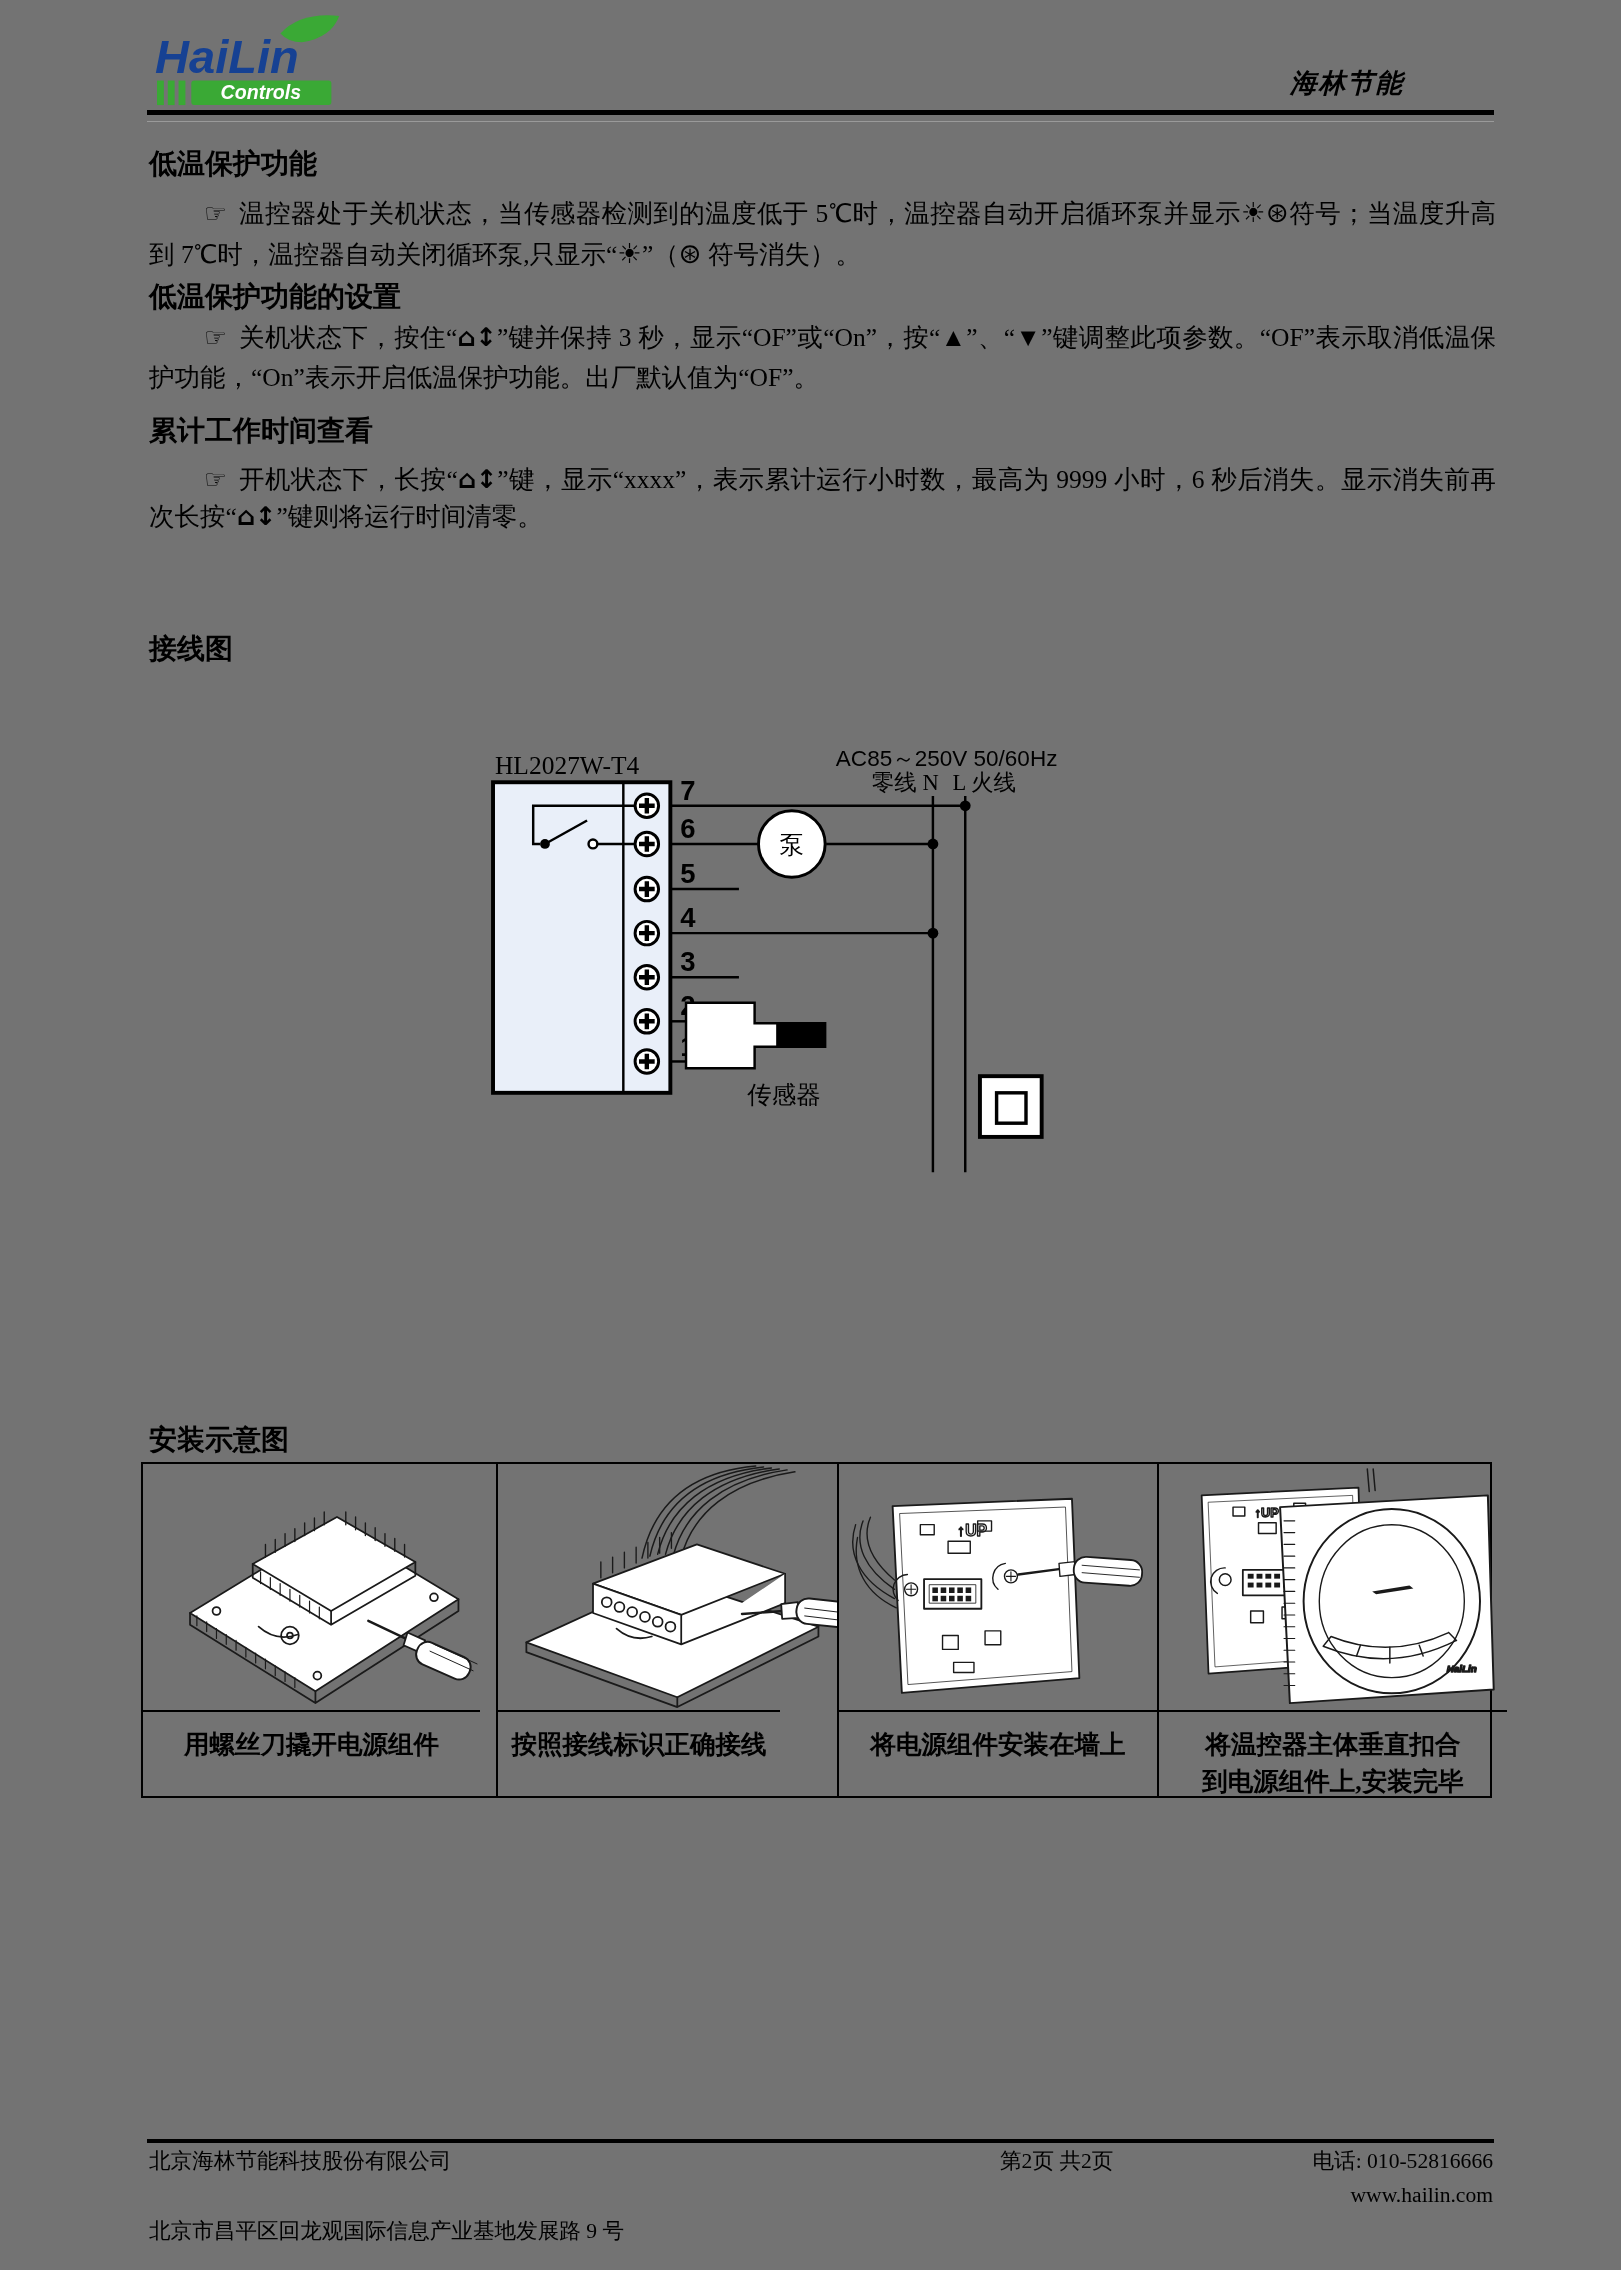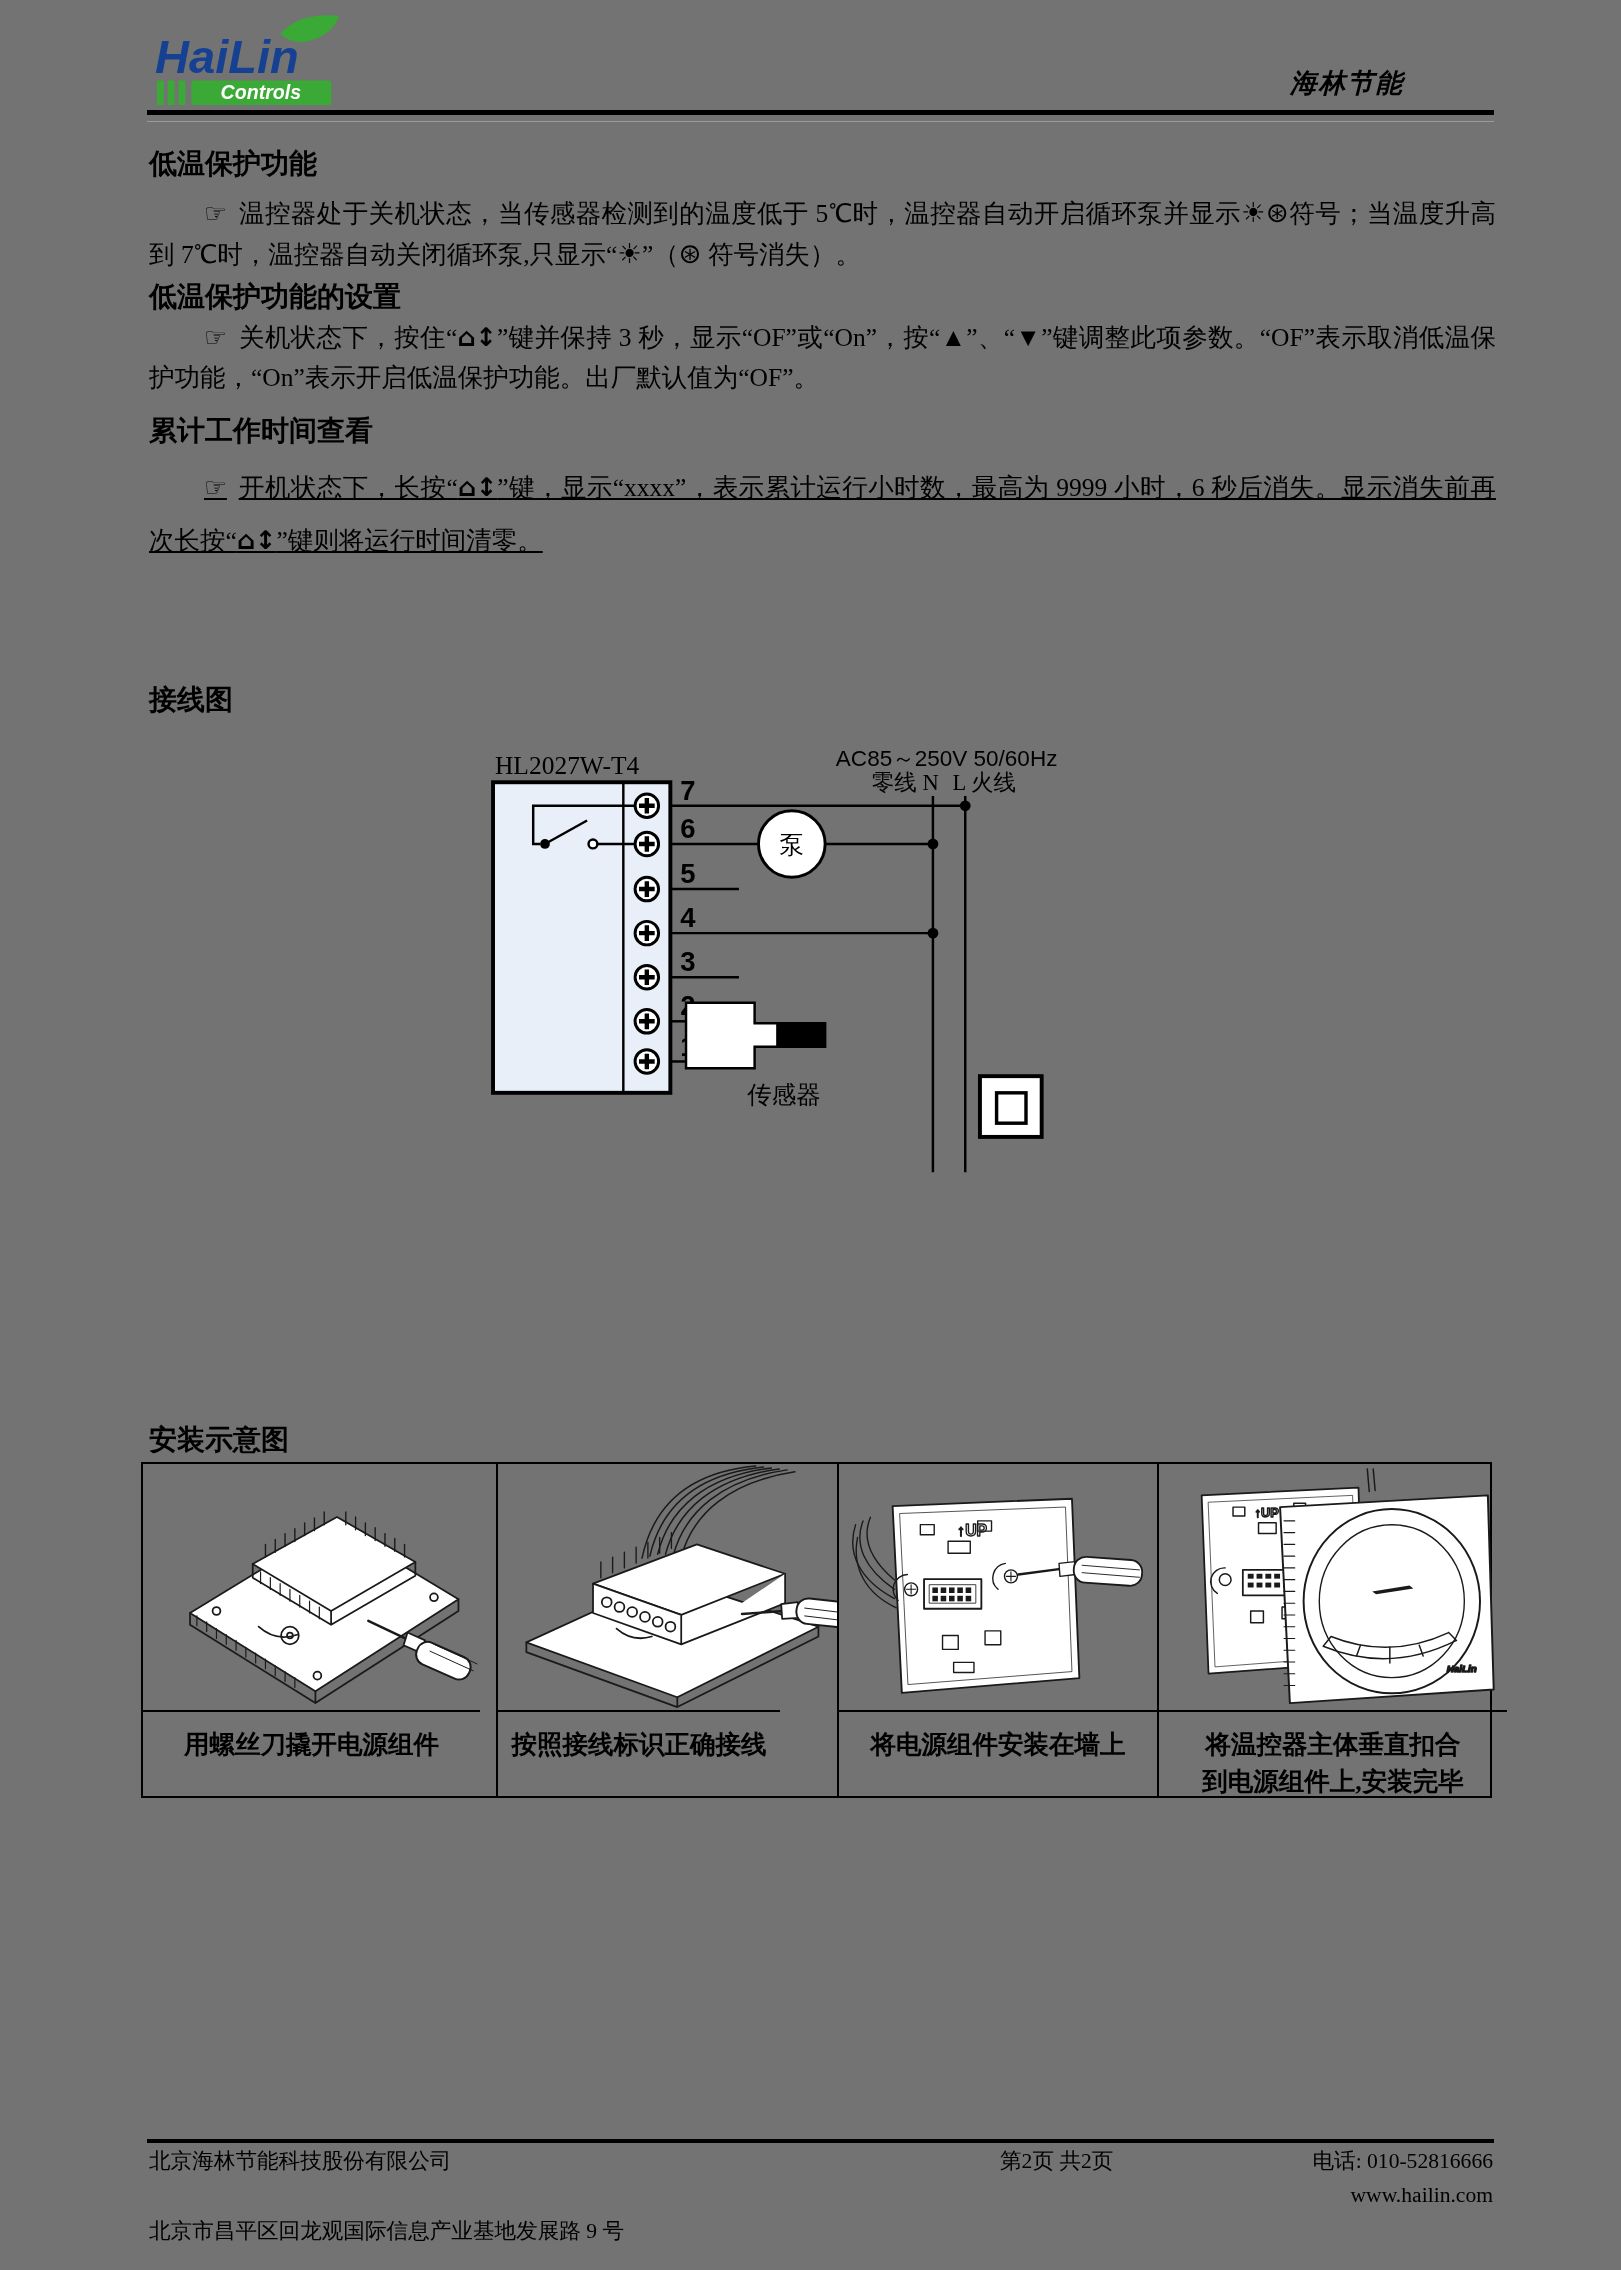--- a/index.html
+++ b/index.html
@@ -55,25 +55,25 @@
   </p>
 
   <h2 class="sec-heading" style="top:278px;">低温保护功能的设置</h2>
 
   <p class="para" style="top:317px;">
     <span class="hand">☞</span><span>关机状态下，按住“</span><span class="keyicon">⌂↕</span><span>”键并保持 3 秒，显示“OF”或“On”，按“▲”、“▼”键调整此项参数。“OF”表示取消低温保护功能，“On”表示开启低温保护功能。出厂默认值为“OF”。</span>
   </p>
 
   <h2 class="sec-heading" style="top:412px;">累计工作时间查看</h2>
 
-  <p class="para" style="top:461px;line-height:52px;text-decoration:underline;">
+  <p class="para" style="top:461px;line-height:36px;">
     <span class="hand">☞</span><span>开机状态下，长按“</span><span class="keyicon">⌂↕</span><span>”键，显示“xxxx”，表示累计运行小时数，最高为 9999 小时，6 秒后消失。显示消失前再次长按“</span><span class="keyicon">⌂↕</span><span>”键则将运行时间清零。</span>
   </p>
 
-  <h2 class="sec-heading" style="top:681px;">接线图</h2>
+  <h2 class="sec-heading" style="top:630px;">接线图</h2>
 
   <svg class="abs" style="left:446px;top:738px;" width="676" height="451" viewBox="455 753 690 460">
 
     <text x="505" y="790" font-size="26" class="serif">HL2027W-T4</text>
 
     <g>
       <rect x="503" y="798" width="181" height="317" fill="#e9eff9" stroke="#000" stroke-width="4"></rect>
       <line x1="636" y1="798" x2="636" y2="1115" stroke="#000" stroke-width="2.5"></line>
     </g>
 

